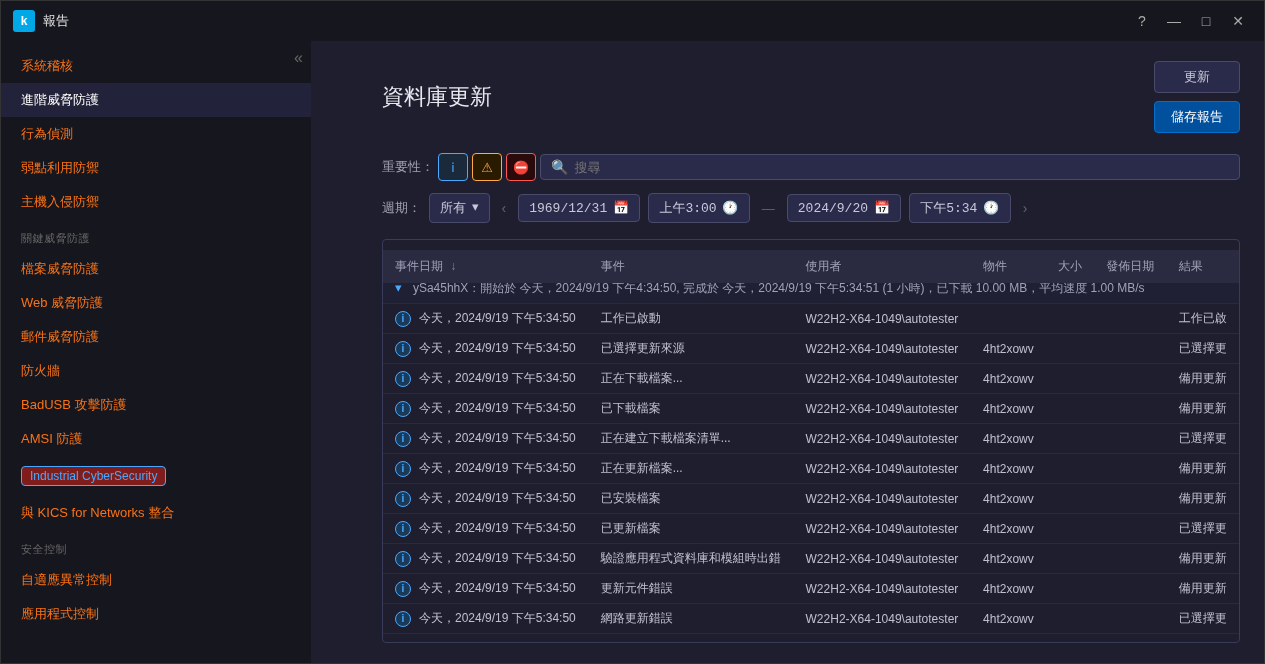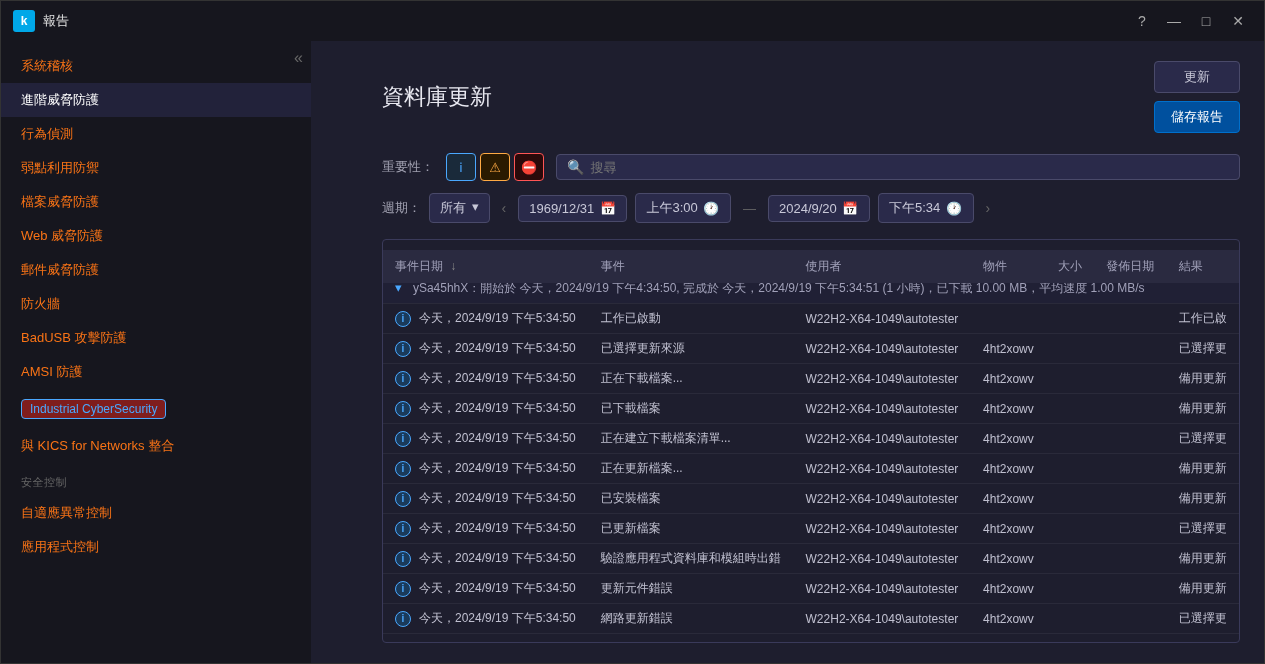--- a/index.html
+++ b/index.html
@@ -160,21 +160,21 @@
     }
     .btn.primary {
       background: #00509e;
       border-color: #0070cc;
       color: white;
       text-align: right;
     }
     .filter-row {
       display: flex;
       align-items: center;
-      gap: 12px;
+      gap: 4px;
       margin-bottom: 12px;
     }
     .filter-label {
       color: #a0a0b0;
       font-size: 13px;
     }
     .severity-icons {
       display: flex;
       gap: 4px;
     }
@@ -238,20 +238,21 @@
     }
     .date-field {
       display: flex;
       align-items: center;
       gap: 6px;
       background: #2a2a4a;
       border: 1px solid #4a4a6a;
       border-radius: 4px;
       padding: 5px 10px;
       color: #c8c8d8;
+      font-family: Liberation Mono, monospace;
     }
     .date-sep { color: #666; padding: 0 4px; }
     .table-container {
       flex: 1;
       overflow-y: auto;
       border: 1px solid #3a3a5a;
       border-radius: 4px;
     }
     table {
       width: 100%;
@@ -345,21 +346,25 @@
       </div>
 
       <div class="sidebar-item">
         <span>行為偵測</span>
       </div>
 
       <div class="sidebar-item">
         <span>弱點利用防禦</span>
       </div>
 
-
+      <div class="sidebar-item">
+        <span>主機入侵防禦</span>
+      </div>
+
+      <div class="sidebar-section-label">關鍵威脅防護</div>
 
       <div class="sidebar-item">
         <span>檔案威脅防護</span>
       </div>
 
       <div class="sidebar-item">
         <span>Web 威脅防護</span>
       </div>
 
       <div class="sidebar-item">

